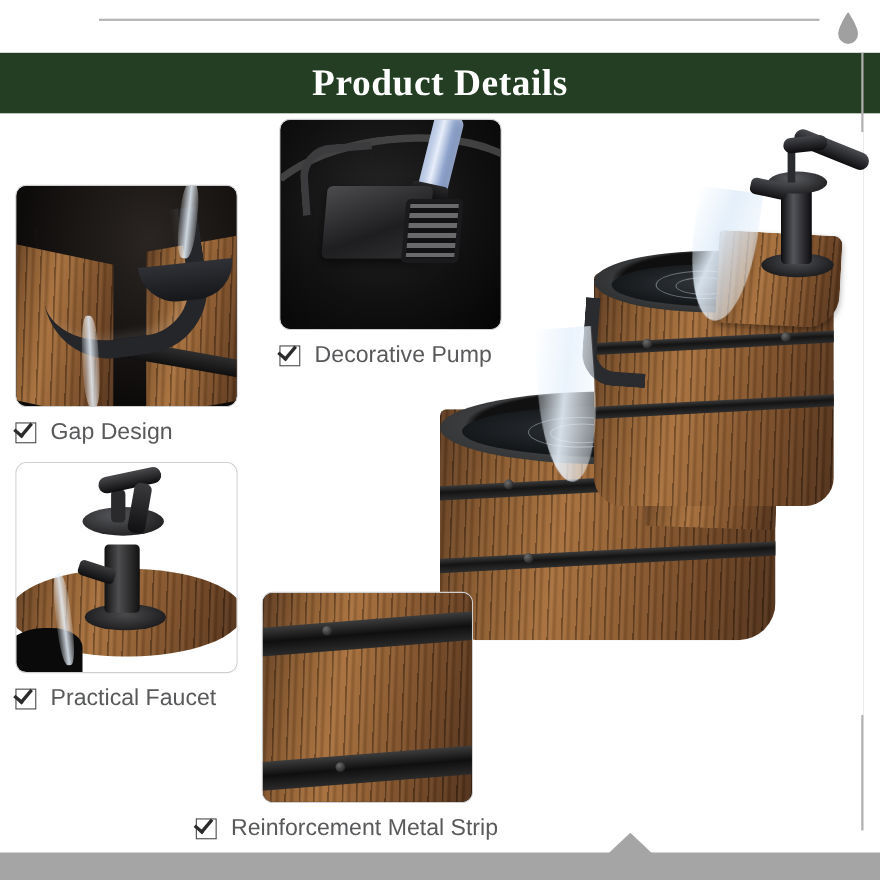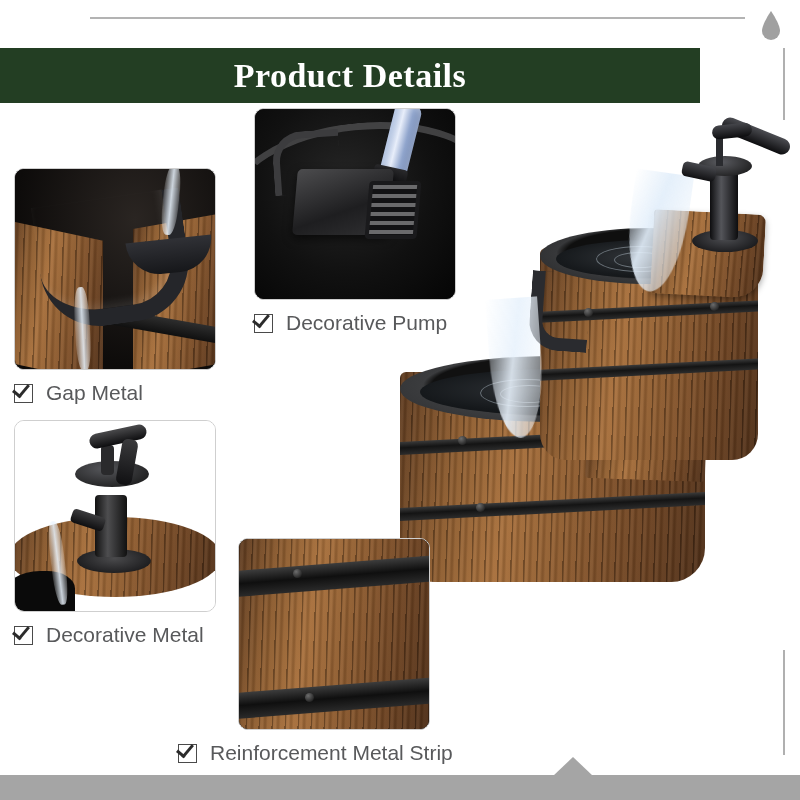--- a/index.html
+++ b/index.html
@@ -8,21 +8,21 @@
     font-family:"Liberation Sans", sans-serif;position:relative;
   }
   .page{position:absolute;inset:0;}
 
   
   .top-rule{position:absolute;left:90px;top:17px;width:655px;height:2px;
             background:#b3b3b3;}
   .drop{position:absolute;left:760px;top:10px;width:22px;height:32px;}
 
   
-  .banner{position:absolute;left:0;top:48px;width:700px;height:55px;
+  .banner{position:absolute;left:0;top:48px;width:800px;height:55px;
           background:#233e23;display:flex;align-items:center;
           justify-content:center;}
   .banner-title{color:#ffffff;font-size:34px;font-weight:700;
                 letter-spacing:.5px;font-family:"Liberation Serif", serif;
                 line-height:1;}
 
   
   .v-line{position:absolute;left:783px;top:48px;width:2px;height:707px;
           background:#b0b0b0;}
 
@@ -305,21 +305,21 @@
         <div class="gd-wood-r wood"></div>
         <div class="gd-ring"></div>
         <div class="gd-spout"></div>
         <div class="gd-lip"></div>
         <div class="wstream" style="left:148px;top:-4px;width:16px;height:70px;transform:rotate(6deg);"></div>
         <div class="wstream" style="left:60px;top:118px;width:15px;height:84px;transform:rotate(-3deg);"></div>
       </div>
     </div>
     <div class="cap">
       <span class="cbox"></span>
-      <span>Gap Metal</span>
+      <span>Gap Design</span>
     </div>
   </div>
 
   <div class="card card-pump">
     <div class="thumb">
       <div class="art">
         <div class="pm-bg"></div>
         <div class="pm-arc"></div>
         <div class="pm-cord"></div>
         <div class="pm-hose"></div>
@@ -345,21 +345,21 @@
         <div class="fc-head"></div>
         <div class="fc-neck"></div>
         <div class="fc-hand"></div>
         <div class="fc-hand2"></div>
         <div class="fc-spout"></div>
         <div class="wstream" style="left:36px;top:100px;width:14px;height:84px;transform:rotate(-7deg);"></div>
       </div>
     </div>
     <div class="cap">
       <span class="cbox"></span>
-      <span>Decorative Metal</span>
+      <span>Practical Faucet</span>
     </div>
   </div>
 
   <div class="card card-strip">
     <div class="thumb">
       <div class="art">
         <div class="ms-wood wood"></div>
         <div class="ms-band ms-b1"></div>
         <div class="ms-band ms-b2"></div>
         <div class="screw" style="left:54px;top:30px;"></div>

